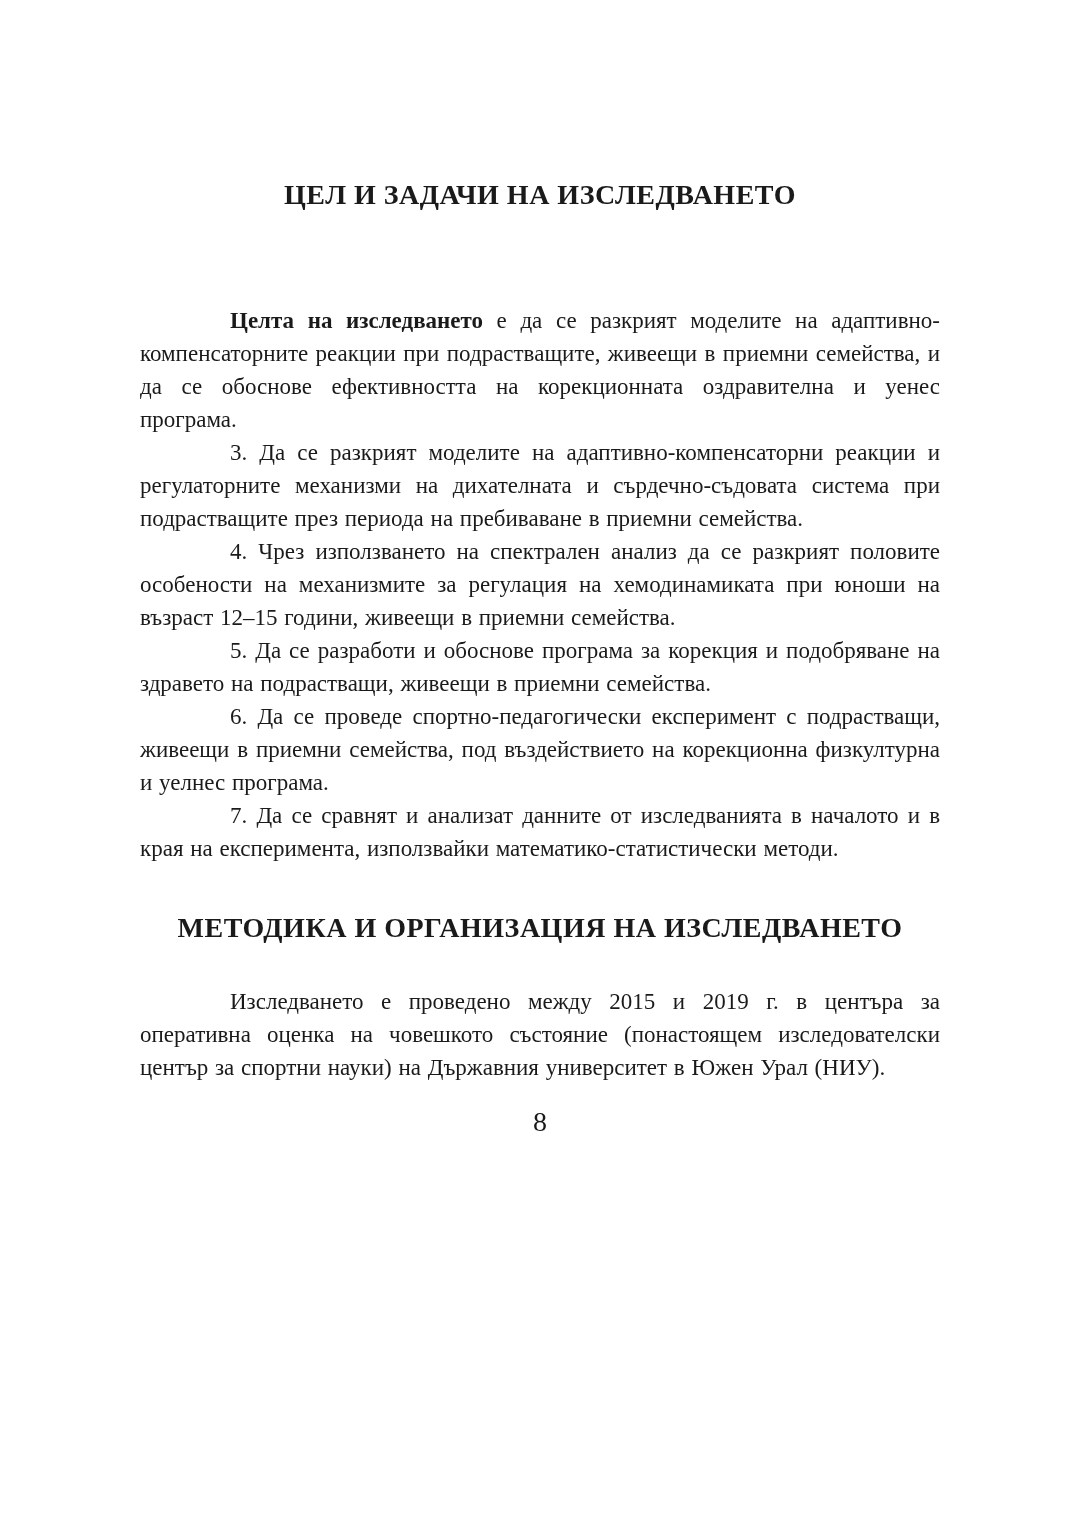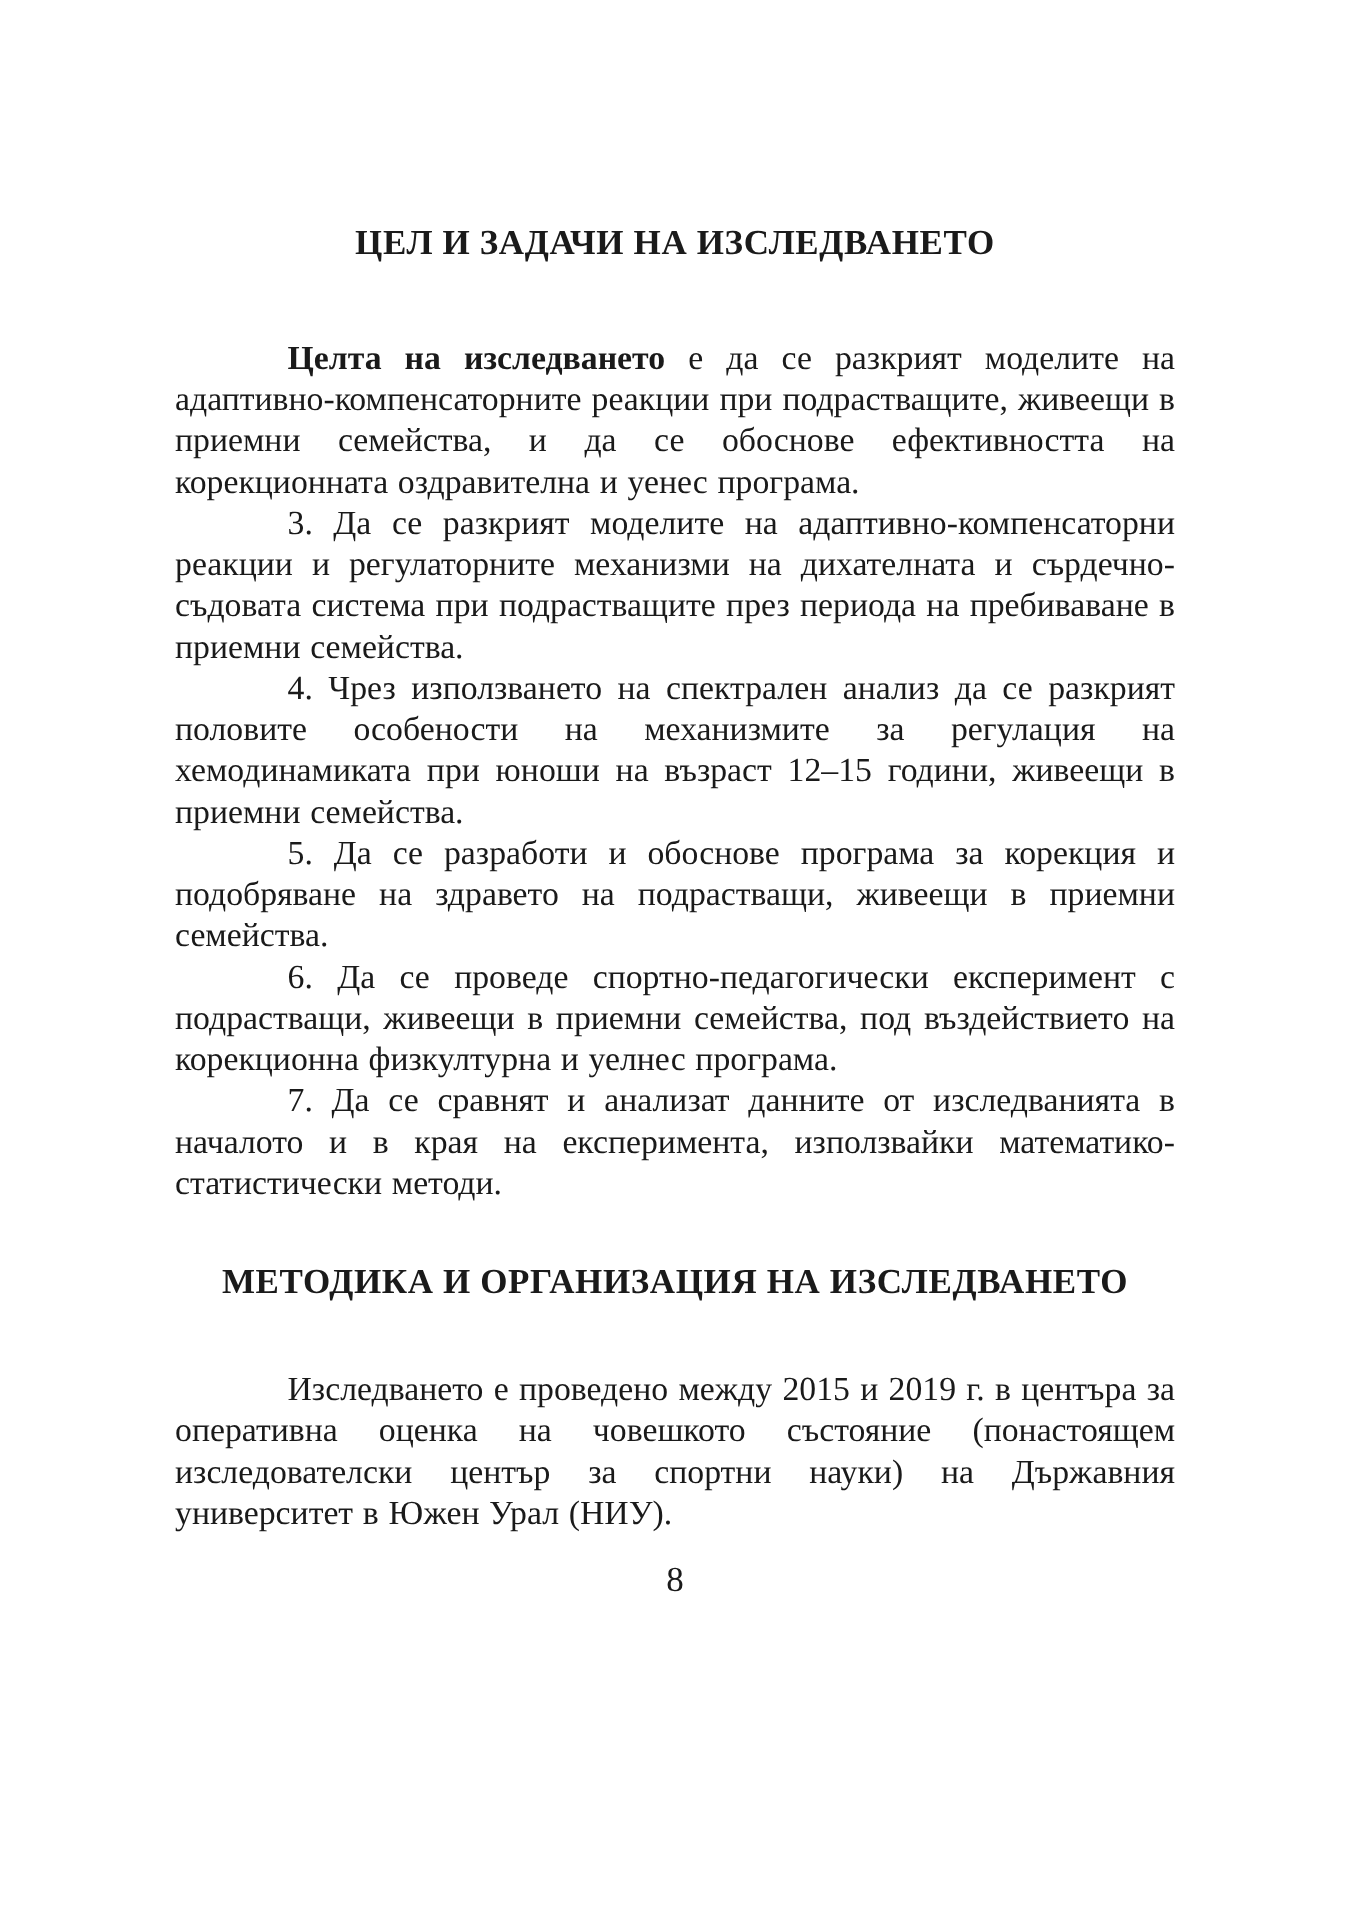--- a/index.html
+++ b/index.html
@@ -20,29 +20,29 @@
   }
   .heading {
     text-align: center;
     font-weight: bold;
     font-size: 28px;
     line-height: 34px;
     letter-spacing: 0.5px;
     margin: 0;
   }
   .heading-top {
-    margin-bottom: 58px;
+    margin-bottom: 92px;
   }
   .heading-mid {
     margin-top: 46px;
-    margin-bottom: 52px;
+    margin-bottom: 40px;
   }
   .body-text p {
     margin: 0;
-    font-size: 27px;
+    font-size: 23px;
     line-height: 33px;
     text-align: justify;
     text-indent: 90px;
     word-spacing: 1px;
   }
   .page-number {
     text-align: center;
     font-size: 28px;
     margin-top: 22px;
   }

